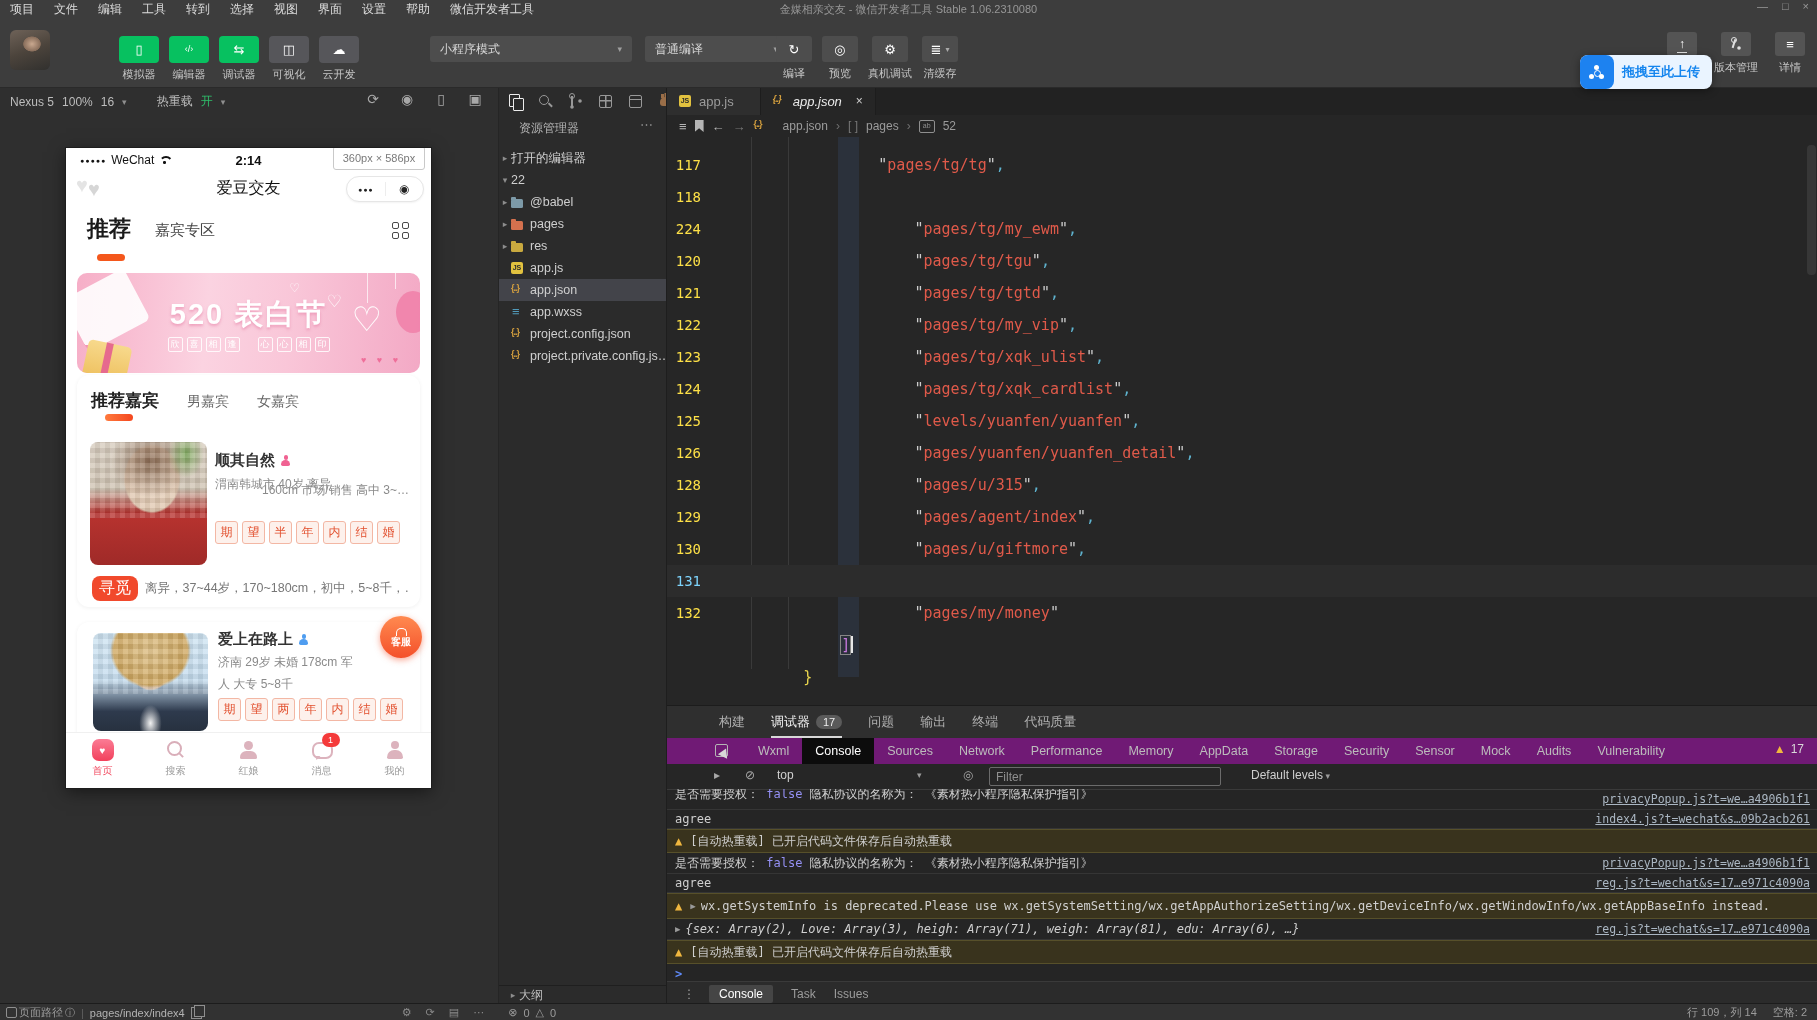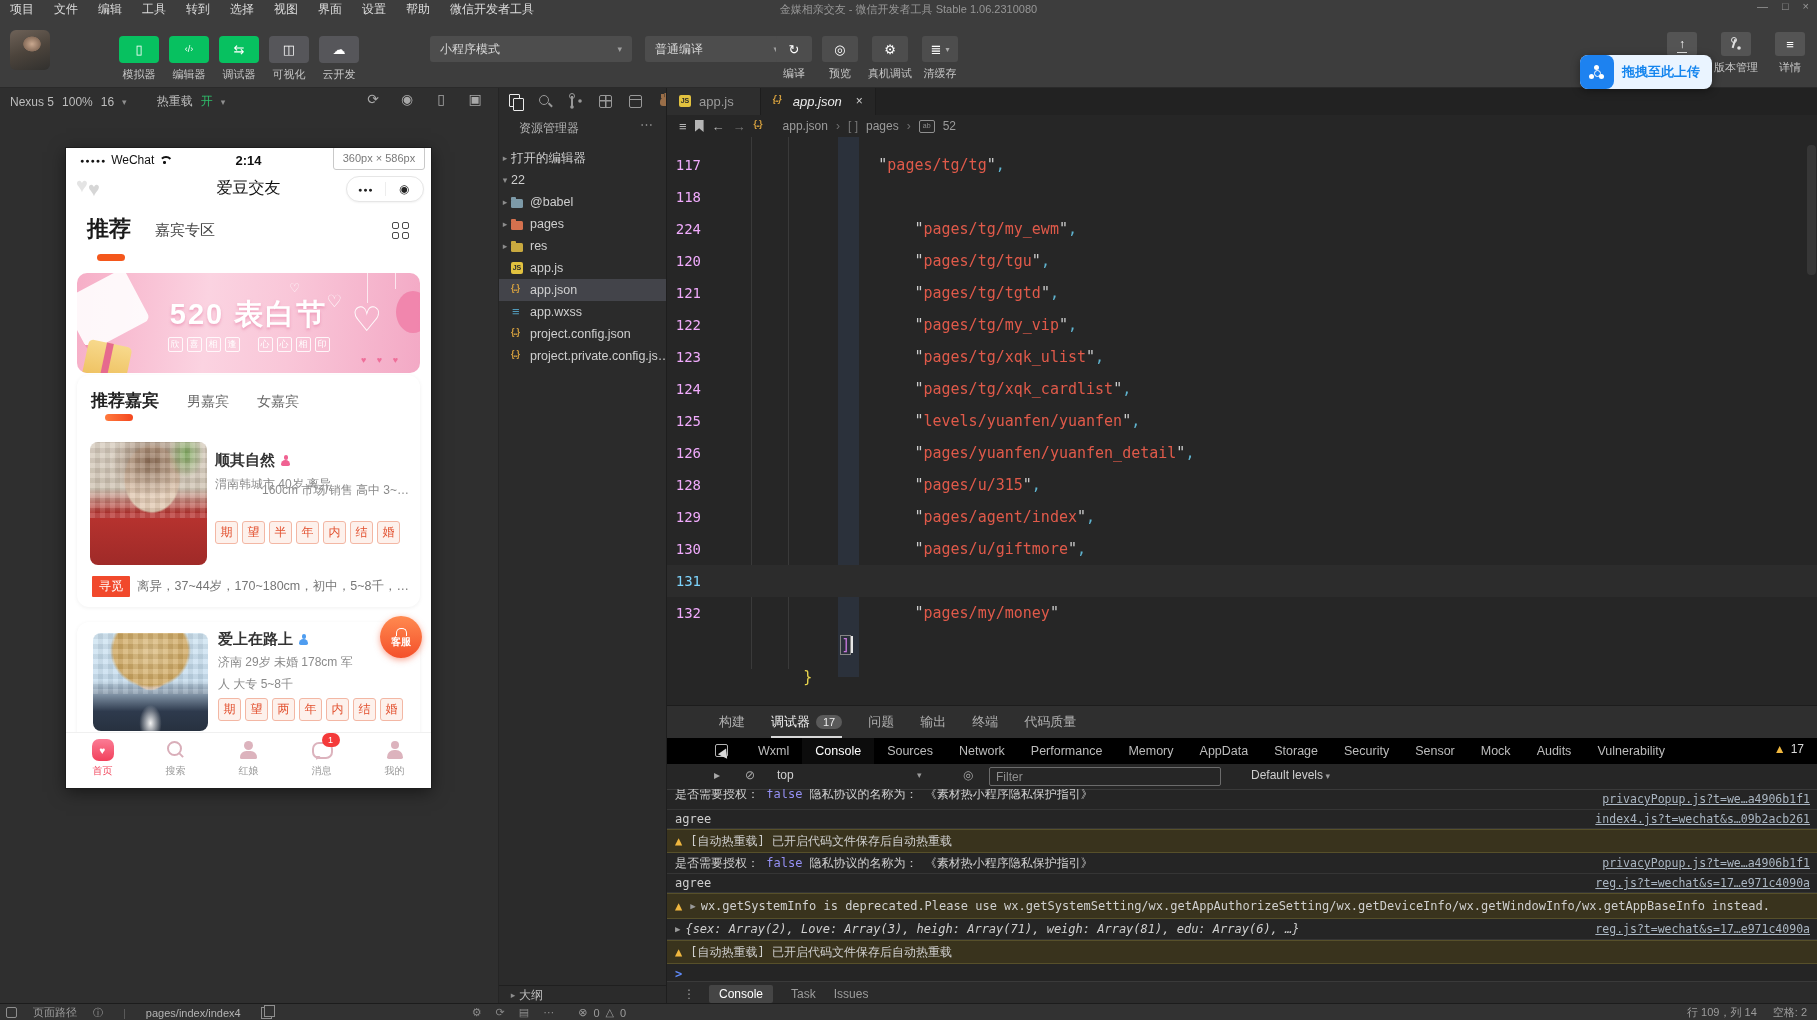--- a/index.html
+++ b/index.html
@@ -131,21 +131,21 @@
                 linear-gradient(180deg,#cfe4f2 0%,#c4dcee 48%,#2e3a4d 80%,#27313f 100%);}
   .pname{position:absolute;font-size:15px;font-weight:bold;color:#333;display:flex;align-items:center;gap:5px;}
   .person{width:11px;height:11px;position:relative;display:inline-block;}
   .person::before{content:"";position:absolute;left:3.5px;top:0;width:4.5px;height:4.5px;border-radius:50%;background:var(--pc,#f06292);}
   .person::after{content:"";position:absolute;left:1px;top:5px;width:9px;height:6px;border-radius:5px 5px 2px 2px;background:var(--pc,#f06292);}
   .pinfo{position:absolute;font-size:12px;color:#8a8a8a;white-space:nowrap;}
   .tagrow{position:absolute;display:flex;gap:4px;}
   .tagbox{width:21px;height:21px;border:1px solid #f3b7a4;border-radius:3px;background:#fdf1ec;color:#e2502e;
           font-size:12px;line-height:21px;text-align:center;}
   .seekrow{position:absolute;left:15px;top:201px;display:flex;align-items:center;width:318px;overflow:hidden;}
-  .seekbadge{background:#f1492c;color:#fff;font-size:12px;padding:2px 7px;border-radius:1px;margin-right:7px;flex:none;}
+  .seekbadge{background:#f1492c;color:#fff;font-size:16px;padding:2px 7px;border-radius:8px;margin-right:7px;flex:none;}
   .seektext{font-size:12.5px;color:#777;white-space:nowrap;}
   .service{position:absolute;left:314px;top:468px;width:42px;height:42px;border-radius:50%;z-index:5;
            background:linear-gradient(180deg,#ff8a50,#f4502a);box-shadow:0 2px 6px rgba(244,80,42,.5);
            display:flex;flex-direction:column;align-items:center;justify-content:center;color:#fff;}
   .service .ring{width:9px;height:7px;border:1.4px solid #fff;border-bottom:none;border-radius:5px 5px 0 0;margin-bottom:1px;}
   .service .txt{font-size:10px;font-weight:bold;line-height:1;}
   
   .tabbar{position:absolute;left:0;bottom:0;width:100%;height:55px;background:#fff;border-top:1px solid #f0f0f0;display:flex;z-index:4;}
   .navitem{flex:1;display:flex;flex-direction:column;align-items:center;padding-top:6px;}
   .navicon{width:22px;height:22px;position:relative;display:flex;align-items:center;justify-content:center;}
@@ -214,41 +214,41 @@
   .bookmark{width:9px;height:12px;background:#b5b5b5;clip-path:polygon(0 0,100% 0,100% 100%,50% 68%,0 100%);}
   .crumb-sep{color:#6f6f6f;}
   .ficon.inline{display:inline-block;}
   .abc-box{width:14px;height:11px;border:1px solid #8f8f8f;border-radius:2px;font-size:7px;color:#8f8f8f;text-align:center;line-height:10px;}
   
   .codearea{position:absolute;left:0;top:50px;width:100%;height:568px;overflow:hidden;background:#262626;}
   .indent-band{position:absolute;left:171px;top:0;width:21px;height:540px;background:rgba(80,120,200,.13);}
   .iguide{position:absolute;top:-8px;width:1px;height:540px;background:#3a3a3a;}
   .codelines{position:absolute;left:0;top:-20px;width:100%;font-family:"DejaVu Sans Mono",monospace;font-size:15px;}
   .cl{height:32px;line-height:32px;position:relative;white-space:pre;}
-  .cl .ln{position:absolute;left:0;top:0;width:34px;text-align:right;color:#f0abfc;font-size:14px;}
+  .cl .ln{position:absolute;left:0;top:0;width:34px;text-align:right;color:#fde047;font-size:14px;}
   .cl .body2{padding-left:121px;}
   .cl .body1{padding-left:84px;}
   .cl .body0{padding-left:46px;}
   .q{color:#cdcdcd;}
   .str{color:#e05a4a;}
   .comma{color:#5fb4d0;}
   .cur-line{background:#2c2c2c;}
   .bracket1{color:#c678dd;outline:1px solid #878787;}
   .caret{display:inline-block;width:1.5px;height:17px;background:#e8e8e8;vertical-align:-3px;margin-left:1px;}
   .brace0{color:#e8d44d;}
   .ed-scroll{position:absolute;right:2px;top:8px;width:9px;height:130px;background:#454545;border-radius:4px;opacity:.55;}
   
   .dbg{position:absolute;left:0;top:618px;width:100%;height:298px;background:#252525;border-top:1px solid #1c1c1c;}
   .dbg-tabs{position:absolute;left:0;top:0;width:100%;height:32px;background:#2f2f2f;display:flex;align-items:center;gap:26px;padding-left:52px;font-size:13px;color:#b0b0b0;}
   .dbg-tab{display:flex;align-items:center;gap:6px;position:relative;height:100%;}
   .dbg-tab[data-active="true"]{color:#f0f0f0;}
   .dbg-tab[data-active="true"]::after{content:"";position:absolute;left:0;right:0;bottom:0;height:2px;background:#d8d8d8;}
   .dbg-badge{background:#5a5a5a;color:#eee;font-size:11px;border-radius:9px;padding:1px 7px;}
   .dbg-badge:empty{display:none;}
-  .devtools-tabs{position:absolute;left:0;top:32px;width:100%;height:26px;background:#000000;border-bottom:1px solid #1c1c1c;
+  .devtools-tabs{position:absolute;left:0;top:32px;width:100%;height:26px;background:#701a75;border-bottom:1px solid #1c1c1c;
                  display:flex;align-items:center;font-size:12.5px;color:#bcbcbc;}
   .dt-inspect{width:18px;height:16px;margin:0 14px 0 46px;position:relative;}
   .dt-inspect::before{content:"";position:absolute;left:2px;top:1px;width:11px;height:11px;border:1.3px solid #b5b5b5;border-radius:2px;}
   .dt-inspect::after{content:"";position:absolute;left:8px;top:7px;width:0;height:0;border:5px solid transparent;border-top:9px solid #d8d8d8;transform:rotate(-35deg);}
   .dt-tab{padding:0 13px;height:100%;display:flex;align-items:center;}
   .dt-tab[data-active="true"]{background:#0c0c0c;color:#fff;}
   .dt-warn{position:absolute;right:14px;top:4px;display:flex;align-items:center;gap:5px;color:#d8d8d8;font-size:12px;}
   .tri{color:#f0b73f;font-size:12px;}
   
   .frow2{position:absolute;left:0;top:58px;width:100%;height:25px;background:#262626;border-bottom:1px solid #3a3a3a;color:#bdbdbd;}
@@ -278,21 +278,21 @@
   .prompt{height:20px;display:flex;align-items:center;padding-left:8px;border-bottom:none;}
   .prompt .chev{color:#5f8af8;font-weight:bold;margin-right:6px;}
   
   .btabs{position:absolute;left:0;top:275px;width:100%;height:23px;background:#2b2b2b;border-top:1px solid #3a3a3a;
          display:flex;align-items:center;font-size:12px;color:#9d9d9d;gap:18px;padding-left:42px;}
   .btab[data-active="true"]{background:#454545;color:#fff;padding:2px 10px;border-radius:2px;}
   .bt-dots{position:absolute;left:16px;color:#9d9d9d;font-size:12px;}
   
   .statusbar{position:absolute;left:0;top:1003px;width:1817px;height:17px;background:#323232;border-top:1px solid #1c1c1c;
              display:flex;align-items:center;color:#9c9c9c;font-size:11px;z-index:50;}
-  .sb-left{display:flex;align-items:center;gap:16px;margin-left:6px;}
+  .sb-left{display:flex;align-items:center;gap:2px;margin-left:6px;}
   .sb-chk{width:9px;height:9px;border:1px solid #8f8f8f;border-radius:2px;}
   .sb-info{font-size:10px;}
   .sb-sep{color:#5f5f5f;margin:0 4px;}
   .sb-path{color:#b3b3b3;}
   .sb-copy{width:9px;height:10px;border:1px solid #8f8f8f;position:relative;margin-left:4px;}
   .sb-copy::after{content:"";position:absolute;left:2px;top:-3px;width:9px;height:10px;border:1px solid #8f8f8f;background:#323232;}
   .sb-icons{display:flex;gap:14px;margin-left:200px;color:#8a8a8a;font-size:11px;}
   .sb-counts{display:flex;gap:6px;margin-left:24px;align-items:center;}
   .sb-right{position:absolute;right:10px;display:flex;gap:16px;}
 </style>

